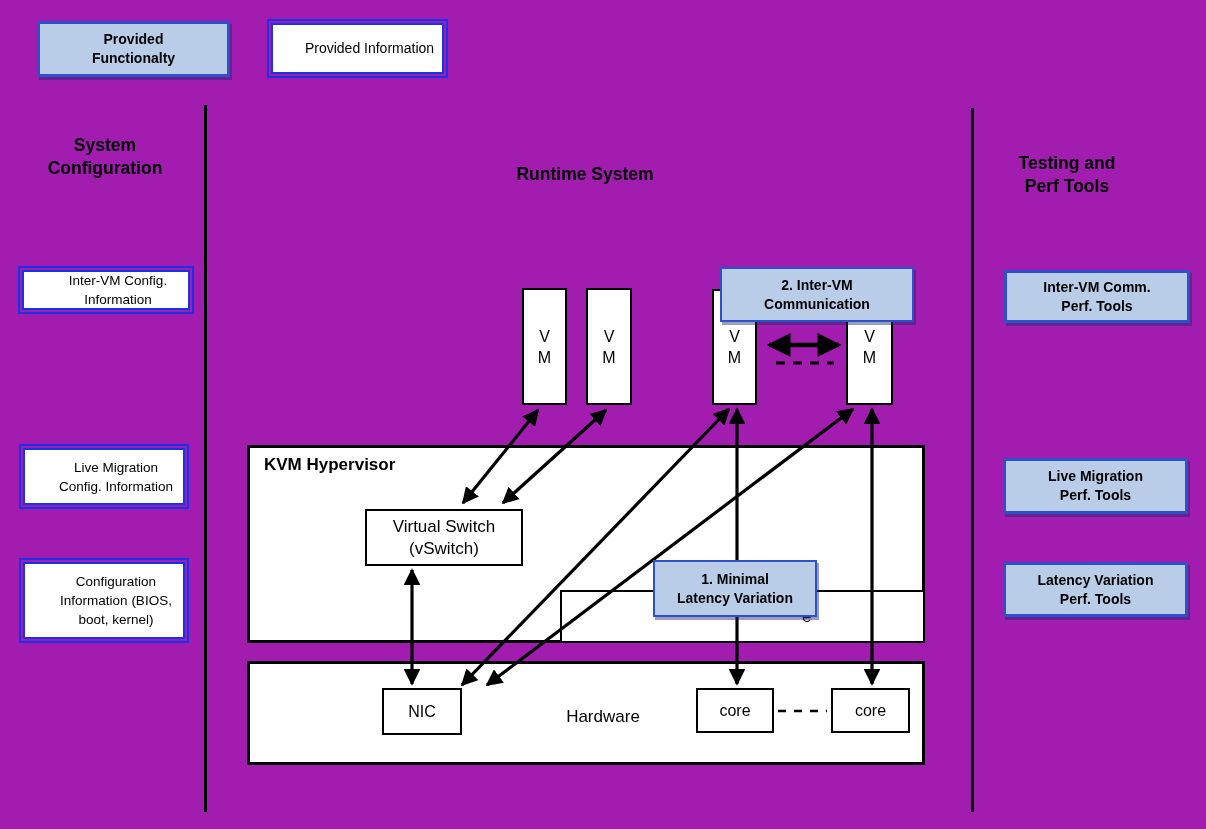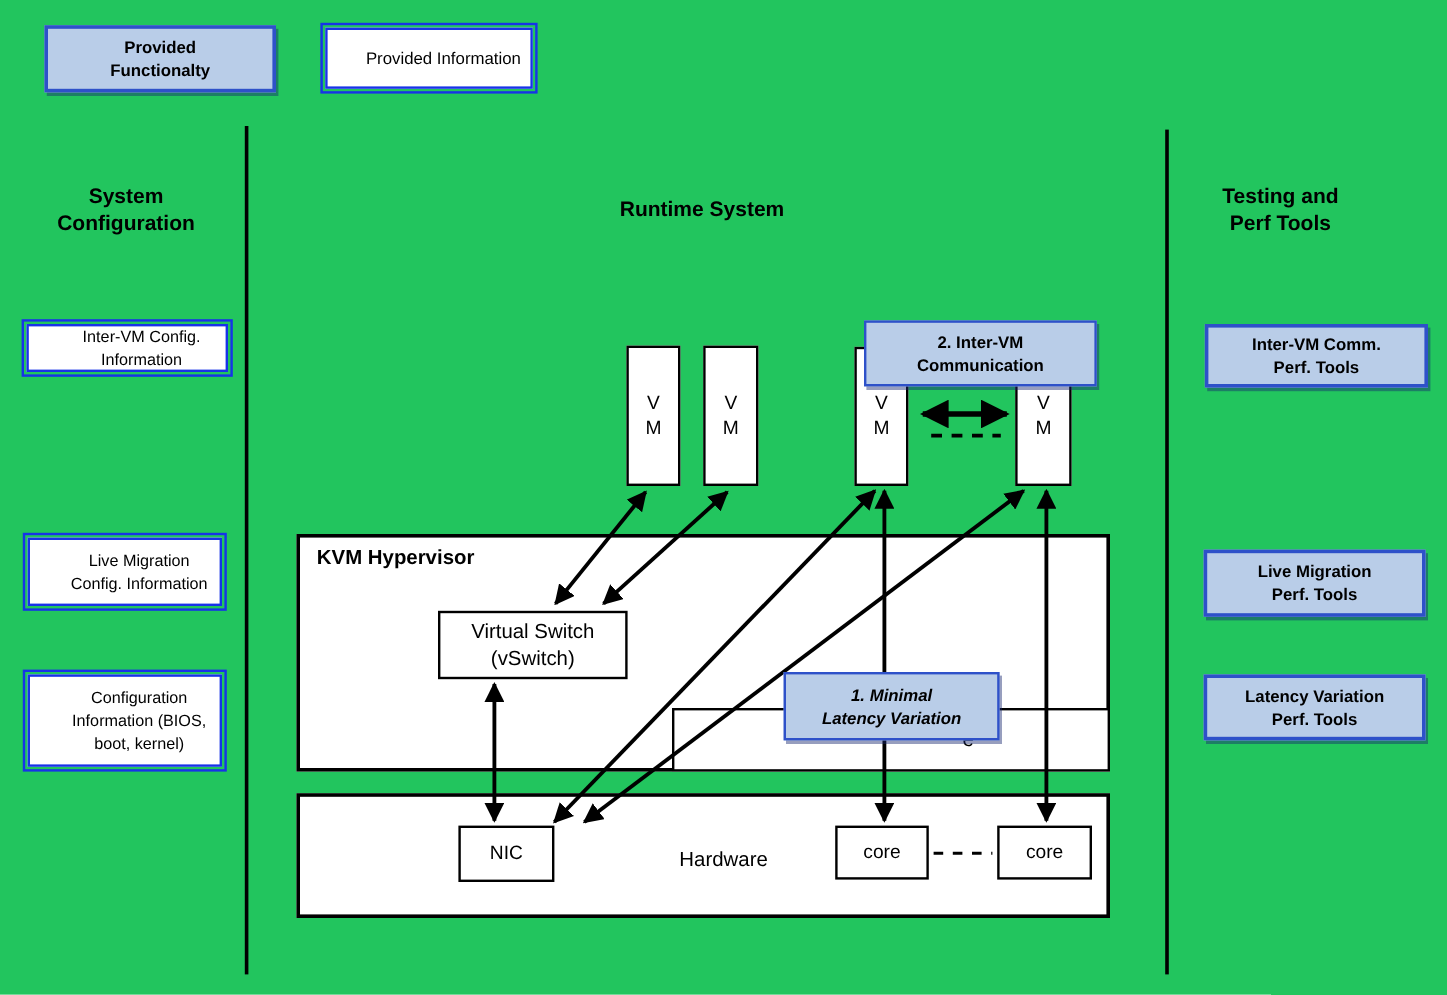--- a/index.html
+++ b/index.html
@@ -1,17 +1,17 @@
 <!DOCTYPE html>
 <html><head>
 <meta charset="utf-8">
 <style>
   html,body{margin:0;padding:0;background:#fff;}
   #canvas{
-    position:relative;width:1206px;height:829px;background:#22c55e;
+    position:relative;width:1206px;height:829px;background:#a21caf;
     font-family:"Liberation Sans",sans-serif;color:#000;overflow:hidden;
   }
   .abs{position:absolute;box-sizing:border-box;}
   .pre{white-space:pre-line;}
   .wbox{border:2px solid #000;background:#fff;display:flex;align-items:center;justify-content:center;
         text-align:center;box-sizing:border-box;z-index:1;}
   .outer{border-width:3px;z-index:0;}
   .infobox{border:2px solid #1733e8;outline:2px solid #1733e8;outline-offset:2px;background:#fff;
         display:flex;align-items:center;justify-content:center;text-align:center;
         font-size:13.5px;line-height:19px;box-sizing:border-box;z-index:1;padding-left:24px;}
@@ -31,21 +31,21 @@
 
 <div id="canvas">
 
   <div class="abs feature pre" style="left:37px;top:21px;width:193px;height:56px;border-width:3px;">Provided
 Functionalty</div>
   <div class="abs infobox" style="left:271px;top:23px;width:173px;height:51px;font-size:14px;">Provided Information</div>
 
   <div class="abs divider" style="left:204px;top:105px;height:707px;"></div>
   <div class="abs divider" style="left:971px;top:108px;height:704px;"></div>
 
-  <div class="abs heading pre" style="left:15px;top:152px;width:180px;">System
+  <div class="abs heading pre" style="left:15px;top:134px;width:180px;">System
 Configuration</div>
   <div class="abs heading pre" style="left:985px;top:152px;width:164px;">Testing and
 Perf Tools</div>
   <div class="abs heading" style="left:475px;top:163px;width:220px;">Runtime System</div>
 
   <div class="abs infobox pre" style="left:22px;top:270px;width:168px;height:40px;">Inter-VM Config.
 Information</div>
   <div class="abs infobox pre" style="left:23px;top:448px;width:162px;height:57px;">Live Migration
 Config. Information</div>
   <div class="abs infobox pre" style="left:23px;top:562px;width:162px;height:77px;">Configuration
@@ -94,21 +94,21 @@
       <line x1="737" y1="684" x2="737" y2="409" marker-start="url(#ah)" marker-end="url(#ah)"></line>
       <line x1="872" y1="684" x2="872" y2="409" marker-start="url(#ah)" marker-end="url(#ah)"></line>
       <line x1="769" y1="345" x2="839" y2="345" stroke-width="4.6" marker-start="url(#ah)" marker-end="url(#ah)"></line>
       <line x1="776" y1="363" x2="834" y2="363" stroke-width="3" stroke-dasharray="9 8"></line>
       <line x1="778" y1="711" x2="827" y2="711" stroke-width="2.6" stroke-dasharray="8 8"></line>
     </g>
   </svg>
 
   <div class="abs feature pre" style="left:720px;top:267px;width:194px;height:55px;">2. Inter-VM
 Communication</div>
-  <div class="abs feature pre" style="left:653px;top:560px;width:180px;height:57px;font-style:italic;">1. Minimal
+  <div class="abs feature pre" style="left:653px;top:560px;width:164px;height:57px;">1. Minimal
 Latency Variation</div>
 
   <div class="abs feature pre" style="left:1004px;top:270px;width:186px;height:53px;border-width:3px;">Inter-VM Comm.
 Perf. Tools</div>
   <div class="abs feature pre" style="left:1003px;top:458px;width:185px;height:56px;border-width:3px;">Live Migration
 Perf. Tools</div>
   <div class="abs feature pre" style="left:1003px;top:562px;width:185px;height:55px;border-width:3px;">Latency Variation
 Perf. Tools</div>
 
 </div>

